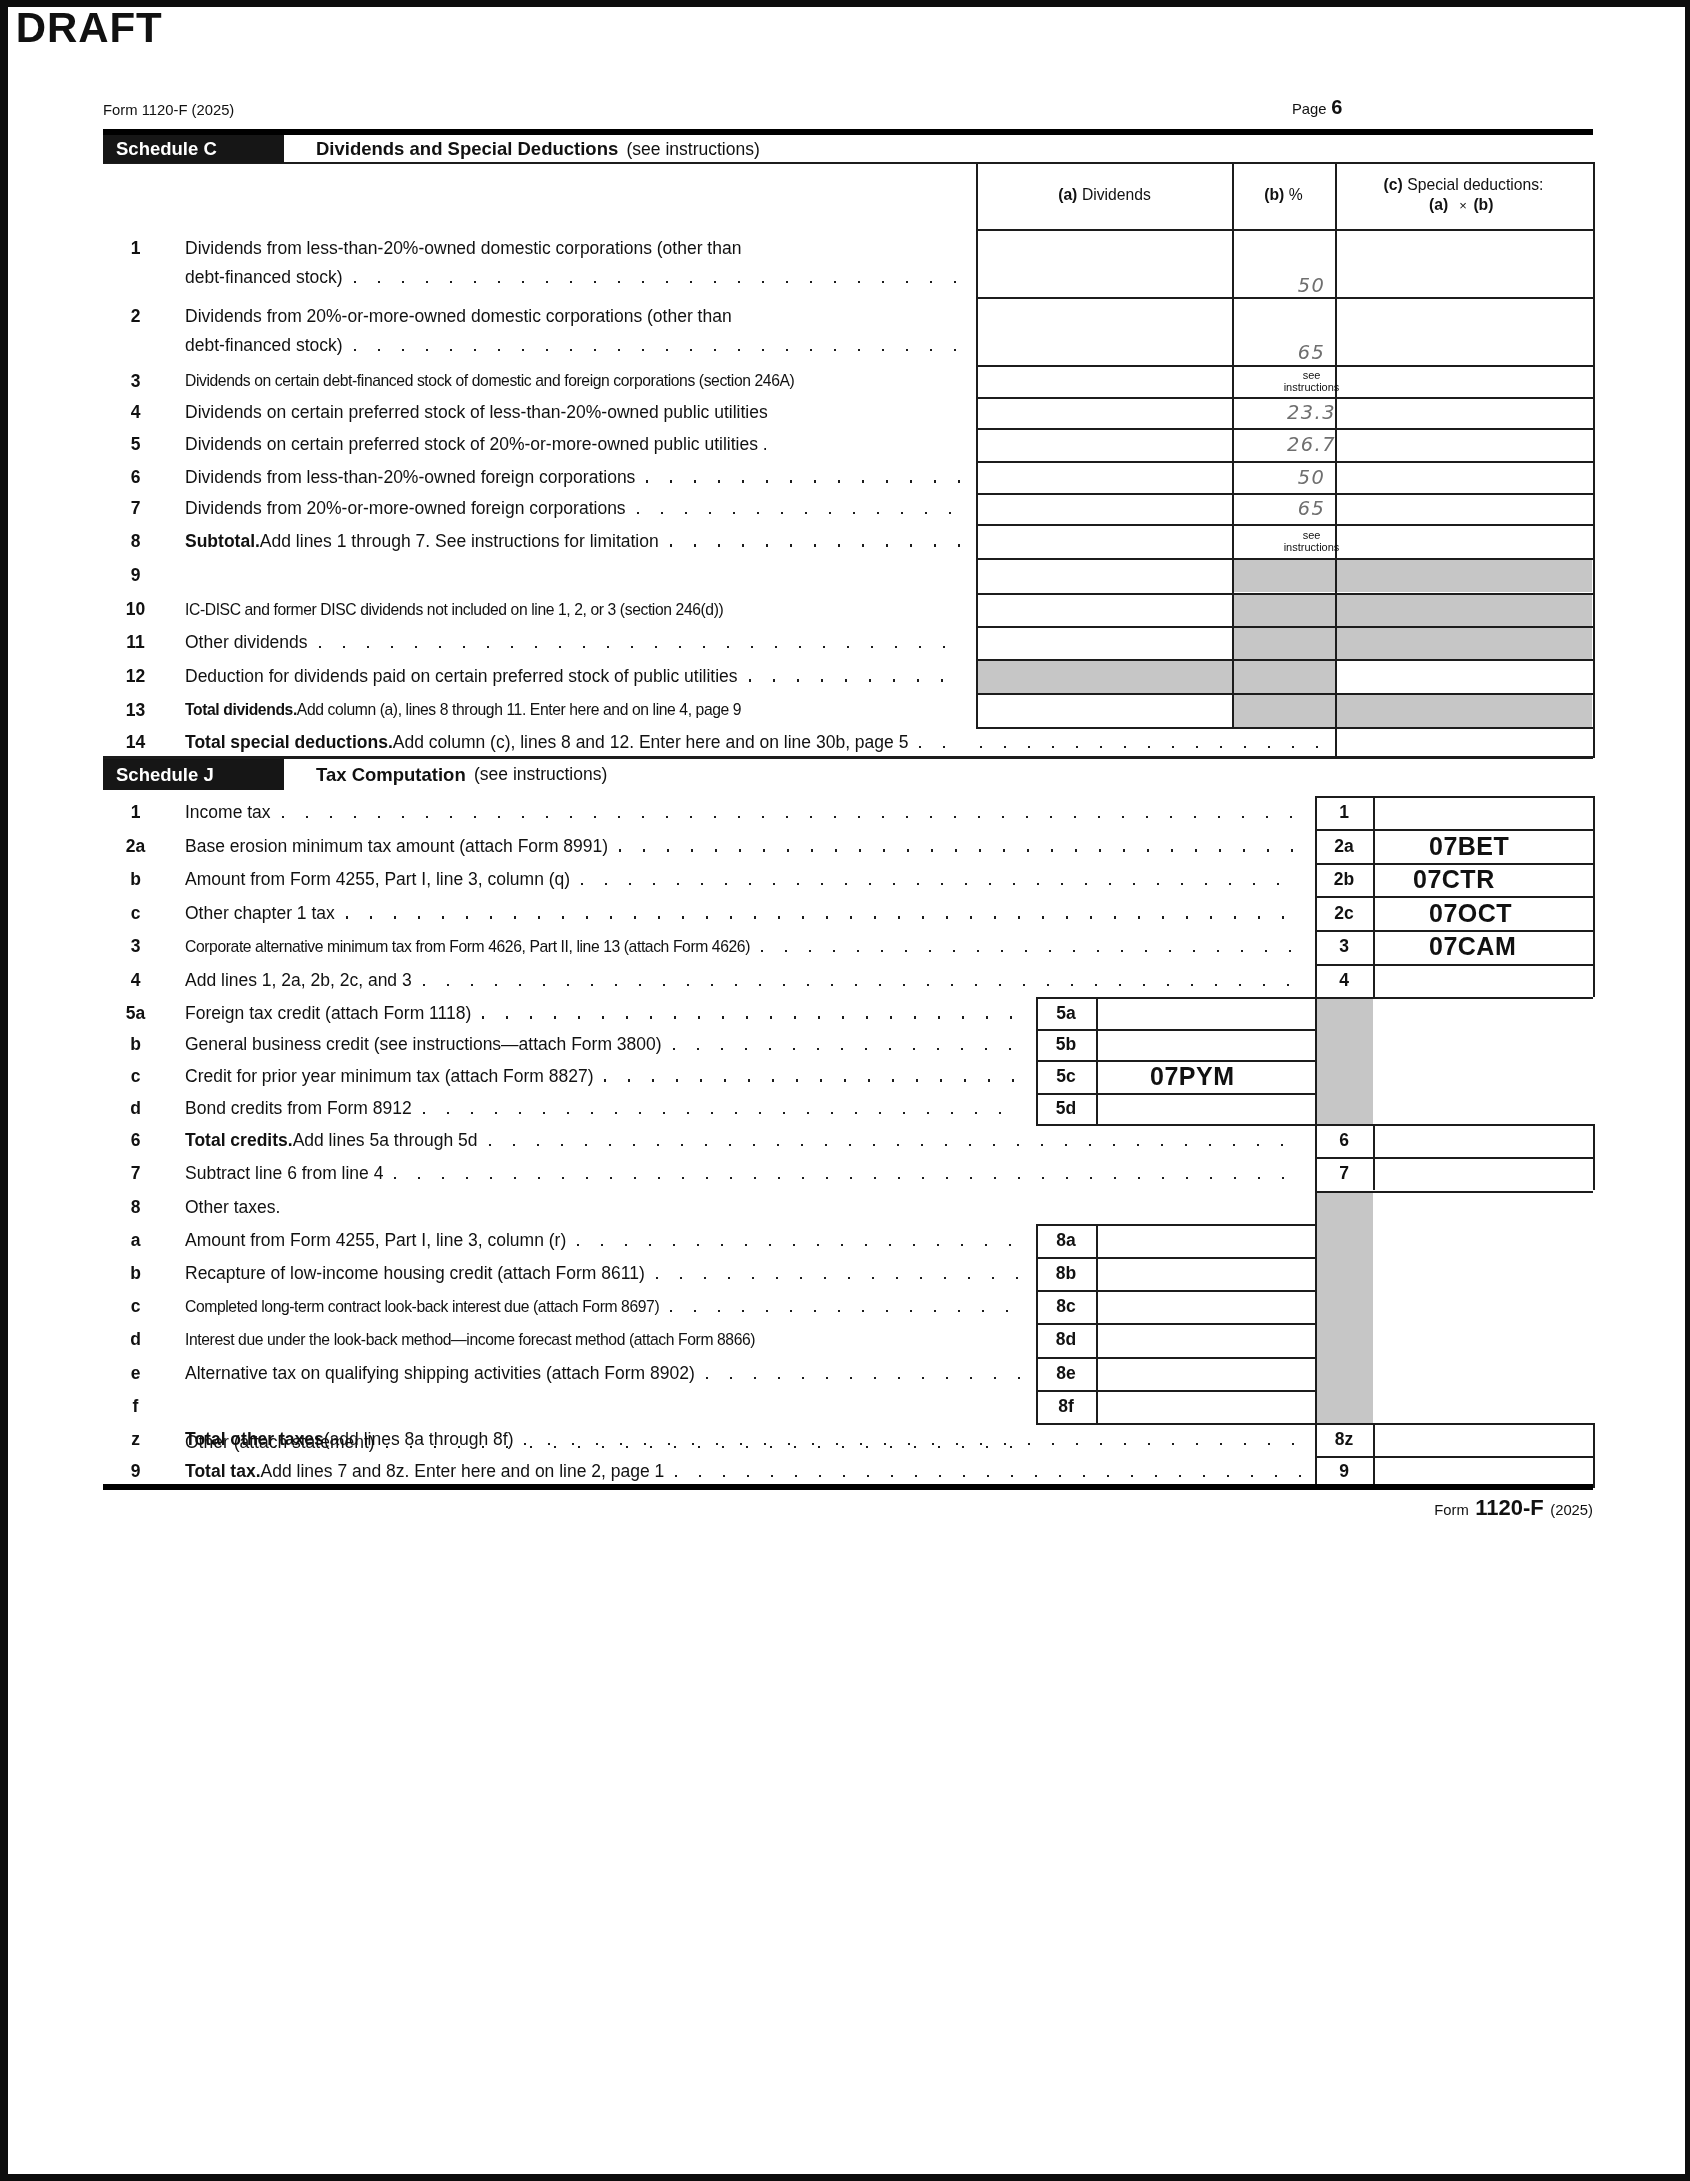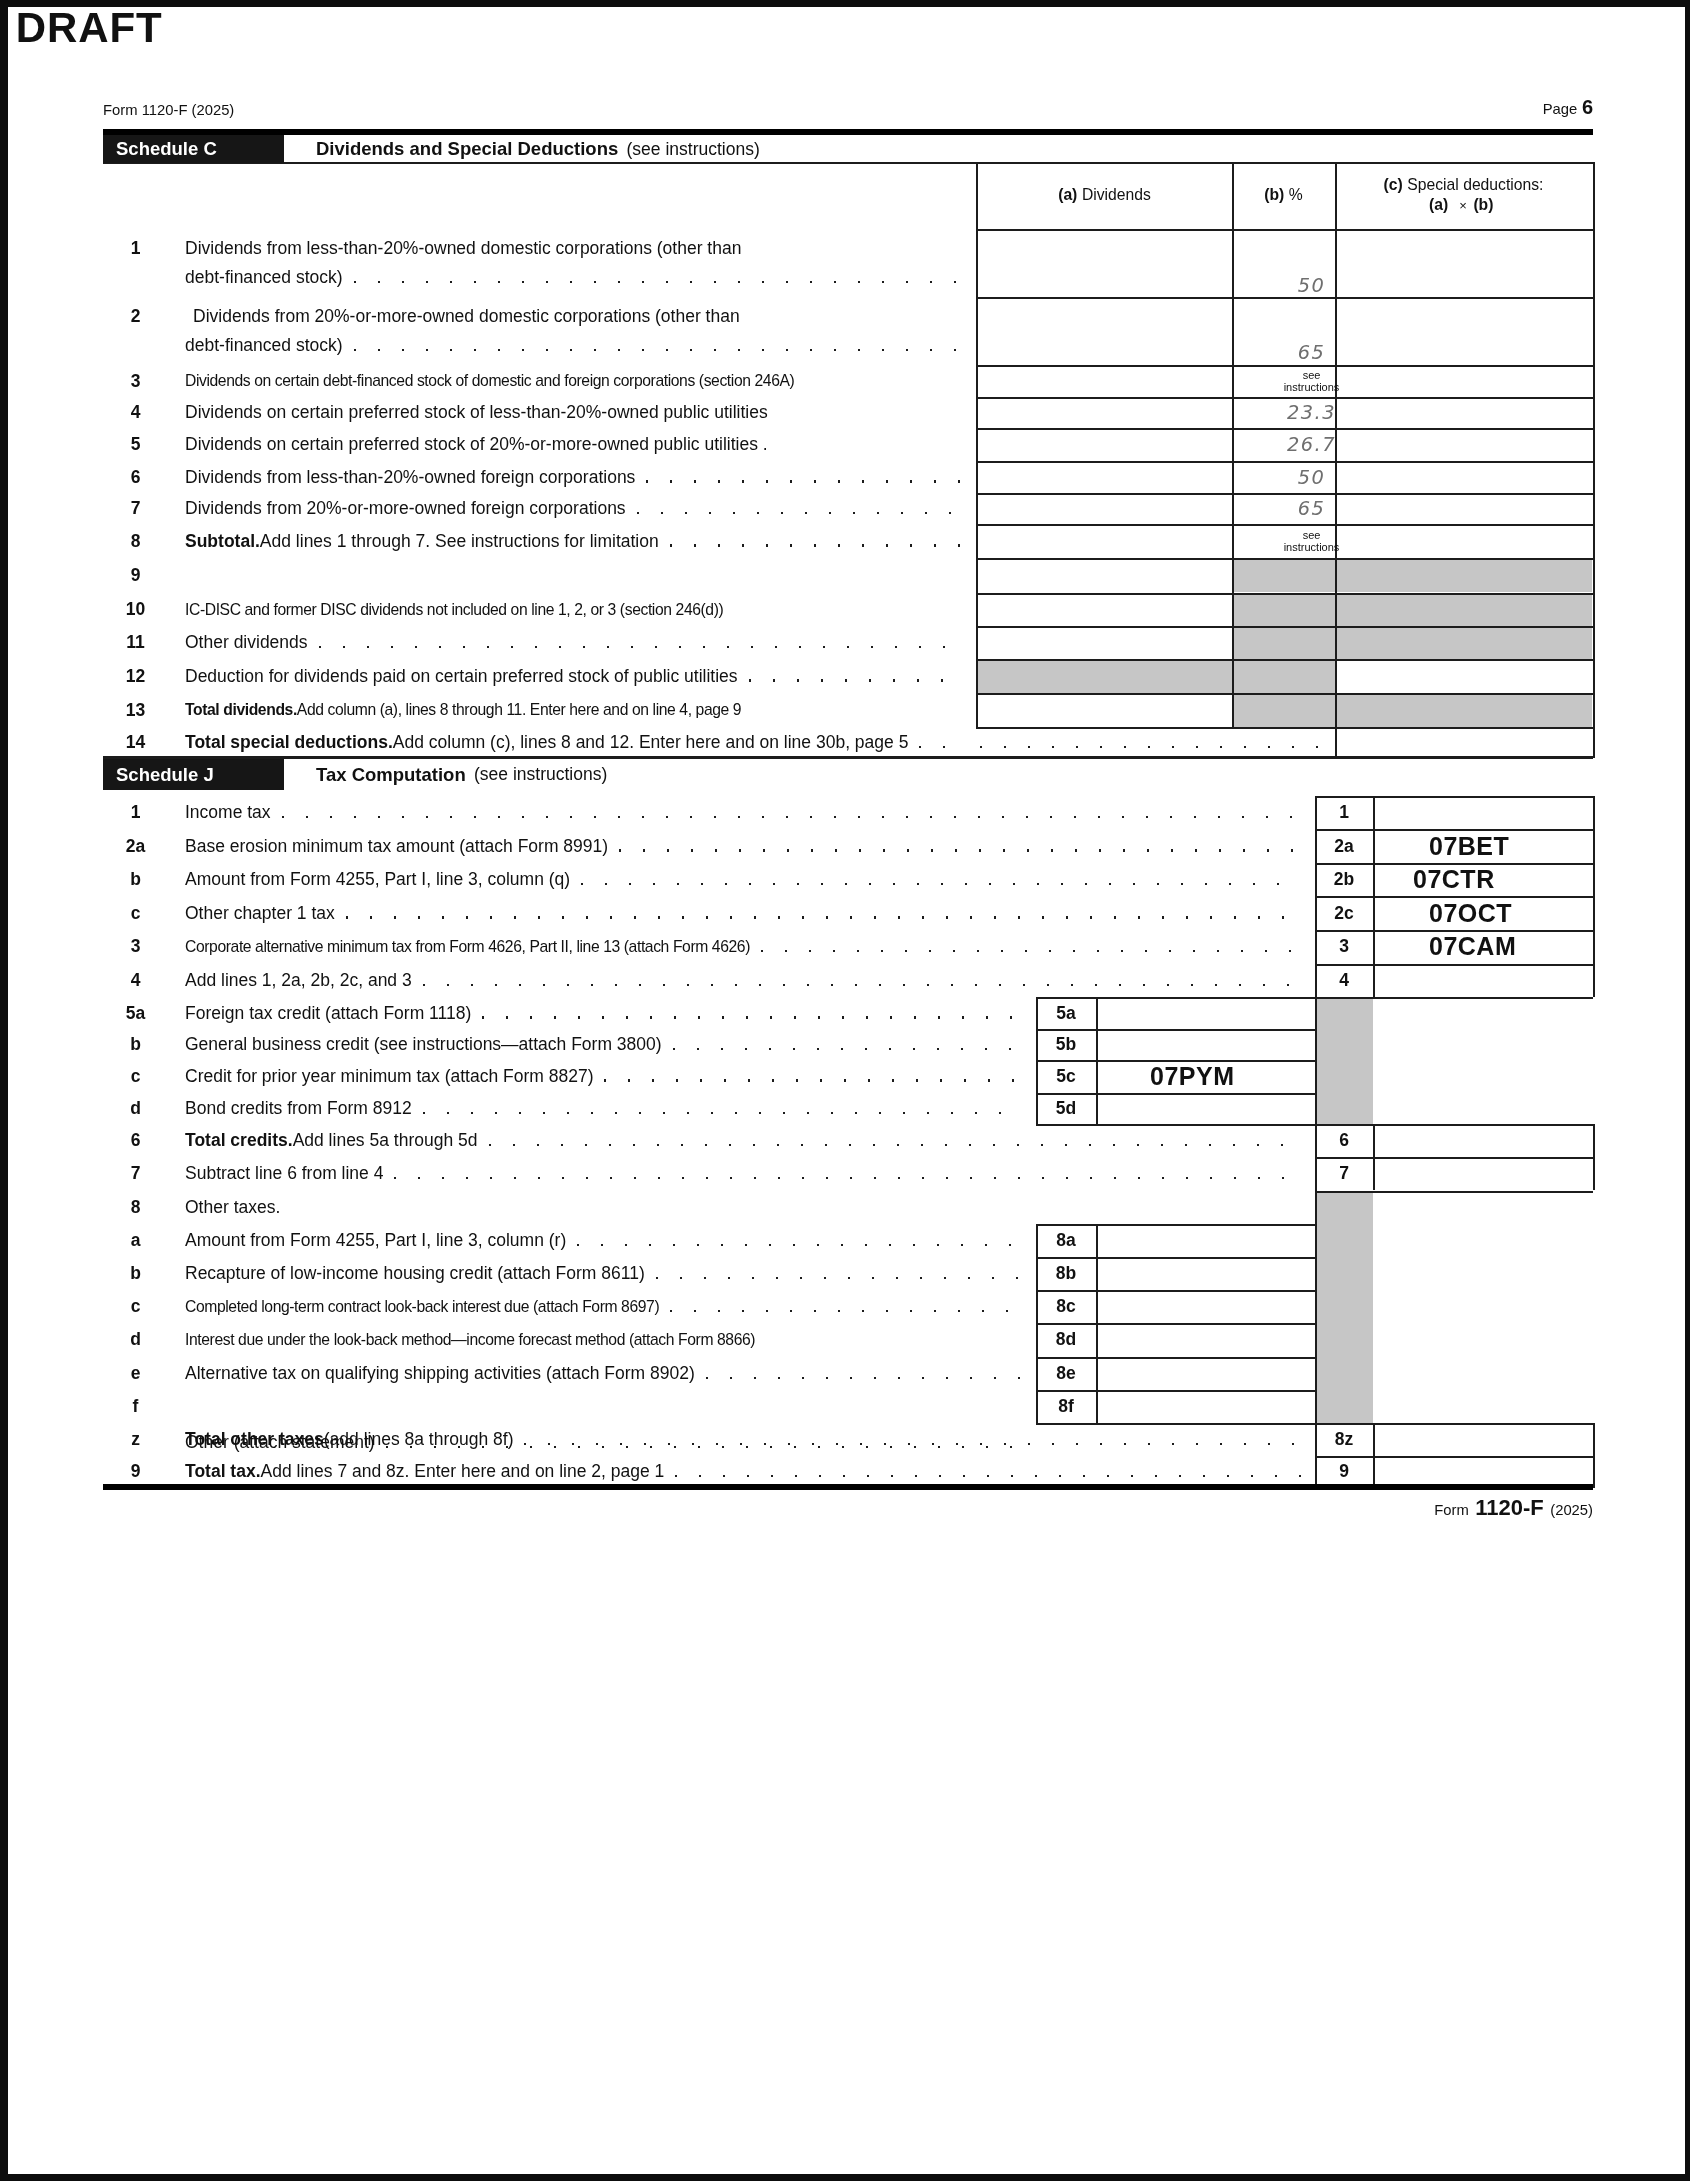--- a/index.html
+++ b/index.html
@@ -23,21 +23,21 @@
   .flexrow{display:flex;align-items:center;}
   .lead{flex:1 0 9.2px;height:2.3px;margin-left:11px;margin-right:5.5px;position:relative;top:4.6px;
         background:repeating-linear-gradient(to right,#1c1c1c 0 2.3px,transparent 2.3px 24px);}
   .cond{font-size:15.7px;letter-spacing:-0.4px;}
   .grayval{color:#6f6f6f;font-style:italic;font-size:19.4px;letter-spacing:1.4px;font-family:"DejaVu Sans",sans-serif;}
   .smallval{font-size:11px;line-height:12px;text-align:center;font-style:normal;}
   .code{font-weight:bold;font-size:25px;letter-spacing:0.5px;}
   .valcell{display:flex;align-items:center;margin-left:28px;}
   .draft{font-weight:bold;font-size:42px;letter-spacing:0.9px;}
   .pageid{font-size:14.8px;}
-  .pagenumwrap{display:flex;justify-content:flex-end;align-items:baseline;font-size:14.8px;}
+  .pagenumwrap{display:flex;align-items:baseline;font-size:14.8px;}
   .pagenumwrap b{font-size:20px;margin-left:4.6px;}
   .footerwrap{display:flex;justify-content:flex-end;align-items:baseline;font-size:14.8px;}
   .footerwrap b{font-size:22px;margin:0 6.5px;}
 </style>
 </head>
 <body>
 
 <div id="page">
 
   <div class="layer" id="lay-shade">
@@ -116,21 +116,21 @@
       <div class="desc flexrow" style="position: absolute; left: 185px; top: 263px; width: 784px; height: 29.5px;">
         <span>debt-financed stock)</span>
         <span class="lead"></span>
       </div>
       <div style="position: absolute; left: 976px; top: 229px; width: 257px; height: 68px;"></div>
       <div class="valcell" style="position: absolute; left: 1232px; top: 229px; width: 103px; height: 68px; justify-content: center; align-items: flex-end; padding-bottom: 7.4px;">
         <span class="grayval">50</span>
       </div>
       <div style="position: absolute; left: 1335px; top: 229px; width: 257px; height: 68px;"></div>
       <div class="rownum" style="position: absolute; left: 103px; top: 302px; width: 65px; height: 29.5px;">2</div>
-      <div class="desc" style="position: absolute; left: 185px; top: 302px; width: 784px; height: 29.5px; line-height: 29.5px; margin-left: 8px;"><span>Dividends from 20%-or-more-owned domestic corporations (other than</span></div>
+      <div class="desc" style="position: absolute; left: 185px; top: 302px; width: 784px; height: 29.5px; line-height: 29.5px;"><span>Dividends from 20%-or-more-owned domestic corporations (other than</span></div>
       <div class="desc flexrow" style="position: absolute; left: 185px; top: 331px; width: 784px; height: 29.5px;">
         <span>debt-financed stock)</span>
         <span class="lead"></span>
       </div>
       <div style="position: absolute; left: 976px; top: 297px; width: 257px; height: 67px;"></div>
       <div class="valcell" style="position: absolute; left: 1232px; top: 297px; width: 103px; height: 67px; justify-content: center; align-items: flex-end; padding-bottom: 7.4px;">
         <span class="grayval">65</span>
       </div>
       <div style="position: absolute; left: 1335px; top: 297px; width: 257px; height: 67px;"></div>
       <div class="rownum" style="position: absolute; left: 103px; top: 365px; width: 65px; height: 32px;">3</div>

